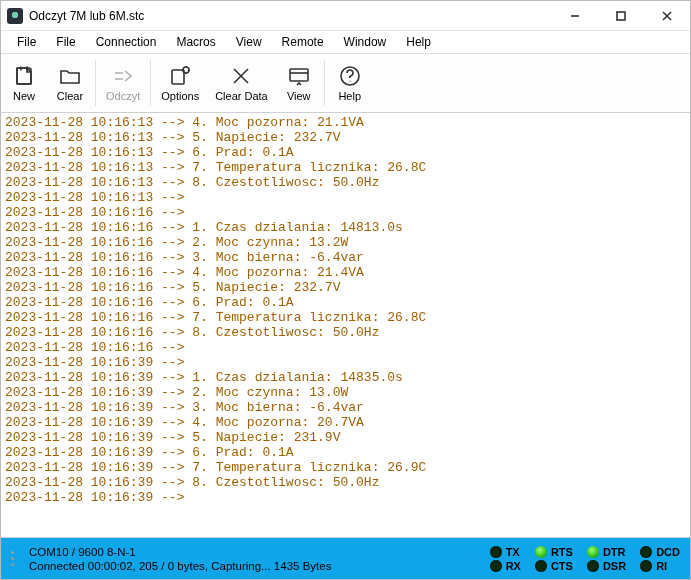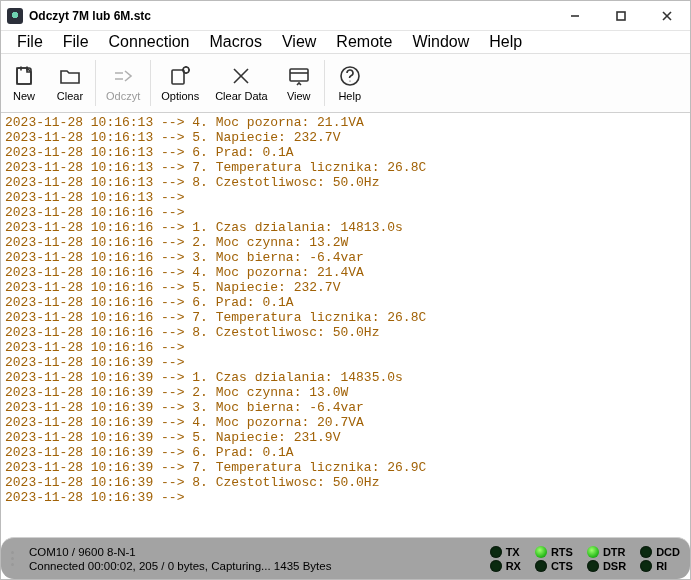--- a/index.html
+++ b/index.html
@@ -1,35 +1,35 @@
 <!DOCTYPE html>
 <html><head>
 <meta charset="utf-8">
 <style>
   * { box-sizing: border-box; margin: 0; padding: 0; }
   html, body { width: 691px; height: 580px; font-family: "Segoe UI", Tahoma, sans-serif; font-size: 12px; background: #fff; overflow: hidden; }
   .window { width: 691px; height: 580px; border: 1px solid #bbb; display: flex; flex-direction: column; }
-  .titlebar { height: 30px; display: flex; align-items: center; padding: 0 0 0 6px; border-bottom: 1px solid #e5e5e5; font-weight: bold; }
+  .titlebar { height: 30px; display: flex; align-items: center; padding: 0 0 0 6px; border-bottom: 1px solid #e5e5e5; }
   .titlebar .appicon { width: 16px; height: 16px; background: #2b2f3a; border-radius: 3px; margin-right: 6px; position: relative; }
   .titlebar .appicon::after { content:""; position:absolute; inset:3px; border-radius:2px; background: radial-gradient(circle at 50% 40%, #6fd1b0 0 40%, transparent 41%); }
   .titlebar .title { flex: 1; font-size: 12px; color: #000; }
   .winbtn { width: 46px; height: 30px; display: flex; align-items: center; justify-content: center; }
   .winbtn svg { width: 10px; height: 10px; }
   .menubar { height: 22px; display: flex; align-items: center; padding: 0 6px; gap: 0; }
-  .menubar .mitem { padding: 2px 10px; font-size: 16px; color: #000; cursor: default; }
+  .menubar .mitem { padding: 2px 10px; font-size: 12px; color: #000; cursor: default; }
   .toolbar { height: 60px; border-top: 1px solid #e0e0e0; border-bottom: 1px solid #d0d0d0; display: flex; align-items: stretch; padding: 2px 0; background: #fdfdfd; }
   .tbtn { display: flex; flex-direction: column; align-items: center; justify-content: center; padding: 0 8px; min-width: 46px; gap: 2px; cursor: default; }
   .tbtn .ticon { width: 24px; height: 24px; display:flex; align-items:center; justify-content:center; }
   .tbtn .tlabel { font-size: 11px; color: #000; white-space: nowrap; }
   .tbtn.disabled .tlabel { color: #9a9a9a; }
   .tbtn.disabled svg { stroke: #b0b0b0 !important; }
   .tsep { width: 1px; background: #e0e0e0; margin: 4px 2px; }
   .terminal { flex: 1; background: #fff; padding: 2px 4px; font-family: "Courier New", monospace; font-size: 13px; line-height: 15px; color: #a16207; letter-spacing: 0px; overflow: hidden; white-space: pre; }
   .terminal .line { white-space: pre; }
-  .statusbar { height: 42px; border-top: 1px solid #d0d0d0; display: flex; align-items: center; padding: 0 10px; background: #a3a3a3; border-radius: 13px; }
+  .statusbar { height: 42px; border-top: 1px solid #d0d0d0; display: flex; align-items: center; padding: 0 10px; background: #0ea5e9; }
   .statusbar .grip { width: 10px; height: 30px; display:flex; flex-direction:column; justify-content:center; gap:3px; margin-right:8px; }
   .statusbar .grip span { width:3px; height:3px; background:#999; border-radius:50%; }
   .statusleft { display:flex; flex-direction:column; gap:2px; font-size:11.5px; }
   .statusright { margin-left:auto; display:grid; grid-template-columns: auto auto auto auto; grid-template-rows: auto auto; gap: 2px 14px; align-items:center; font-size:11.5px; }
   .led { display:flex; align-items:center; gap:4px; }
   .led .dot { width:12px; height:12px; border-radius:50%; }
   .led .dot.dark { background:#0b2a10; box-shadow: inset 0 0 2px #000; }
   .led .dot.lit { background: radial-gradient(circle at 40% 35%, #9dff6e, #2fbf1f 60%, #0f6f0a); }
   .led .lbl { font-weight:600; font-size:11px; }
   svg { stroke:#333; stroke-width:1.6; fill:none; }

